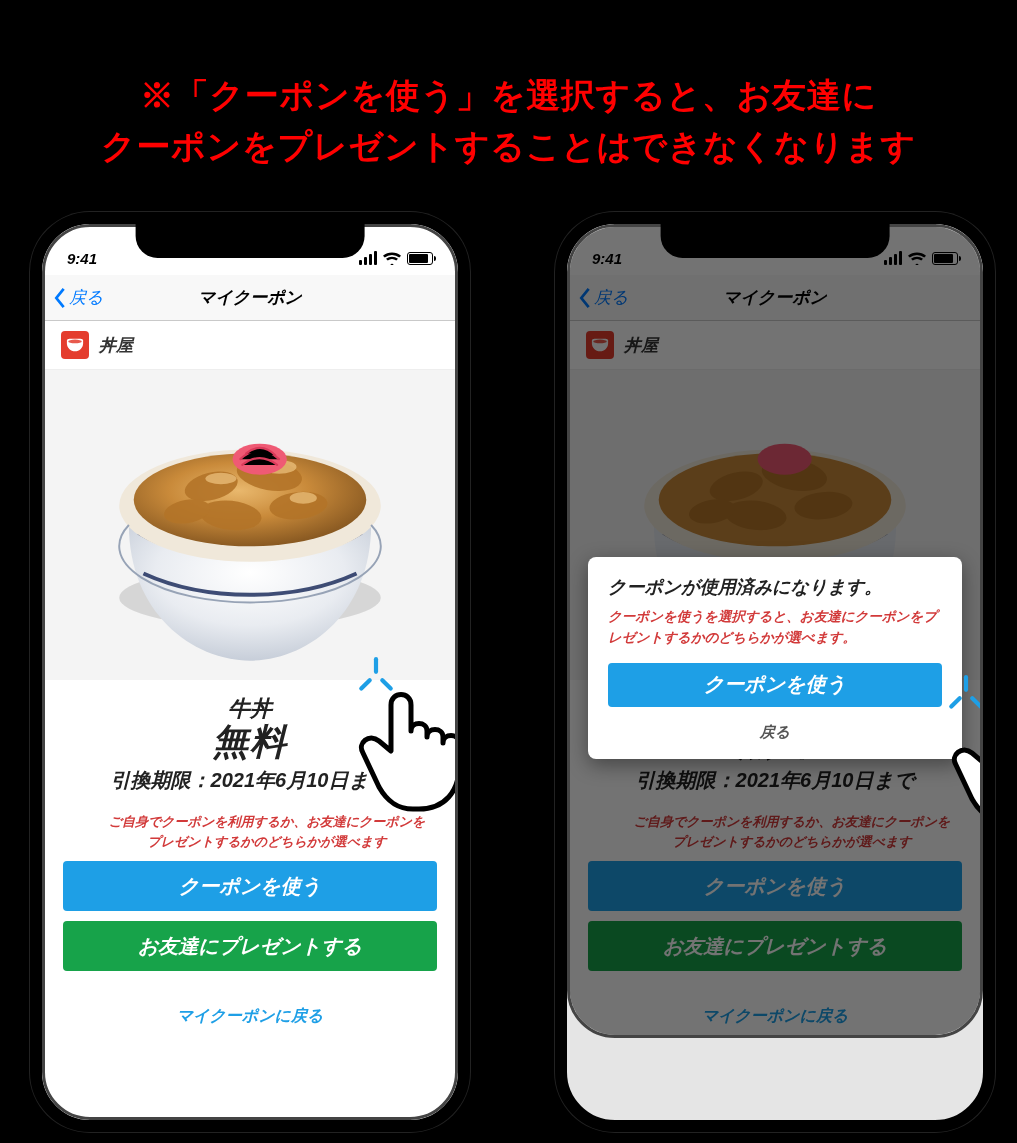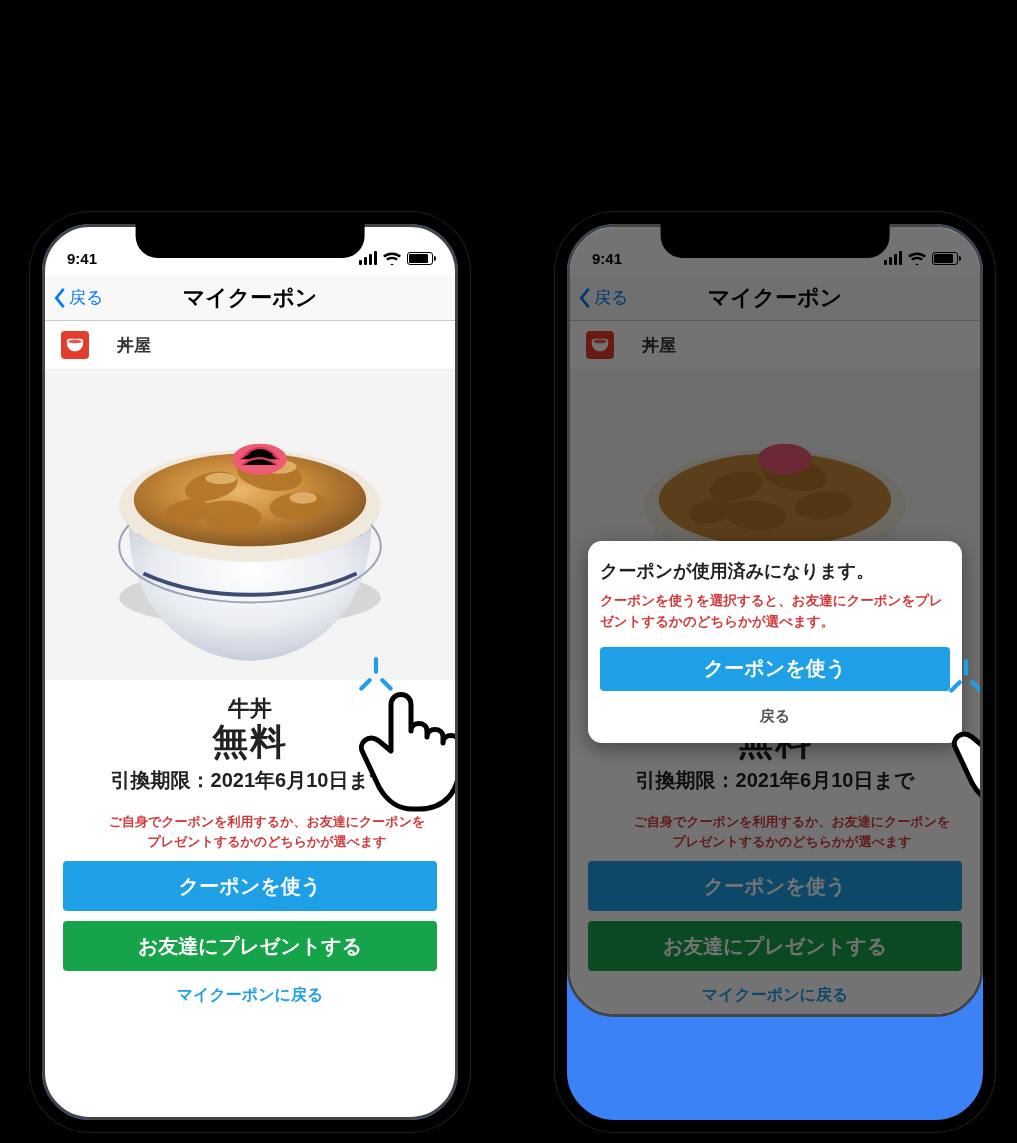--- a/index.html
+++ b/index.html
@@ -30,21 +30,21 @@
     color:var(--red);font-size:34px;line-height:1.5;font-weight:700;
     text-align:center;letter-spacing:.02em;
     text-shadow:none;
   }
 
   
   .phone{
     position:absolute;width:440px;height:920px;
     border:12px solid #000;border-radius:60px;
     box-shadow:0 0 0 1px #222, 0 8px 40px rgba(0,0,0,.5);
-    overflow:hidden;background:#3b82f6;
+    overflow:hidden;background:#e5e5e5;font-style:italic;
   }
   .phone-inner{
     position:absolute;inset:0;border:3px solid #444;border-radius:48px;overflow:hidden;background:#fff;
   }
   .phone .notch{
     position:absolute;top:0;left:50%;transform:translateX(-50%);
     width:55%;height:34px;background:#000;border-radius:0 0 22px 22px;z-index:20;
   }
   .phone1{left:30px;top:212px;}
   .phone2{left:555px;top:212px;}
@@ -66,25 +66,25 @@
   
   .nav{
     height:46px;display:flex;align-items:center;justify-content:center;position:relative;
     border-bottom:1px solid #c9c9c9;background:#f8f8f8;
   }
   .nav .back{
     position:absolute;left:8px;top:0;bottom:0;display:flex;align-items:center;gap:2px;
     color:var(--ios-blue);font-size:17px;cursor:pointer;
   }
   .nav .back svg{width:14px;height:22px;stroke:var(--ios-blue);stroke-width:3;fill:none;}
-  .nav .title{font-size:22px;font-weight:700;color:#000;}
+  .nav .title{font-size:17px;font-weight:700;color:#000;}
 
   
   .shop{
-    display:flex;align-items:center;gap:28px;padding:10px 16px;background:#fff;border-bottom:1px solid #eee;
+    display:flex;align-items:center;gap:10px;padding:10px 16px;background:#fff;border-bottom:1px solid #eee;
   }
   .shop-icon{
     width:28px;height:28px;border-radius:4px;background:var(--shop-red);
     display:flex;align-items:center;justify-content:center;
   }
   .shop-icon svg{width:18px;height:14px;}
   .shop-name{font-size:17px;font-weight:700;color:#333;}
 
   
   .food{
@@ -101,32 +101,32 @@
 
   
   .btns{padding:0 18px 8px;display:flex;flex-direction:column;gap:10px;}
   .btn{
     height:50px;border-radius:4px;display:flex;align-items:center;justify-content:center;
     color:#fff;font-size:20px;font-weight:800;cursor:pointer;
   }
   .btn-blue{background:var(--accent-blue);}
   .btn-green{background:var(--accent-green);}
   .link{
-    margin-top:4px;text-align:center;color:var(--accent-blue);font-size:16px;font-weight:800;cursor:pointer;
+    margin-top:25px;text-align:center;color:var(--accent-blue);font-size:16px;font-weight:800;cursor:pointer;
   }
 
   
   .dim{
     position:absolute;inset:0;background:rgba(0,0,0,.55);z-index:5;
   }
 
   
   .modal{
-    position:absolute;left:18px;right:18px;top:314px;z-index:10;
-    background:#fff;border-radius:14px;box-shadow:0 6px 20px rgba(0,0,0,.4);padding:18px 12px 6px;
+    position:absolute;left:18px;right:18px;top:330px;z-index:10;
+    background:#fff;border-radius:8px;box-shadow:0 6px 20px rgba(0,0,0,.4);padding:18px 20px 6px;
   }
   .modal h3{margin:0 0 8px;text-align:left;font-size:18px;font-weight:800;color:#222;}
   .modal .warn{font-size:13.5px;line-height:1.55;color:var(--dark-red);font-weight:600;margin-bottom:14px;}
   .modal .btn{height:44px;}
   .modal .cancel{margin-top:6px;height:40px;display:flex;align-items:center;justify-content:center;color:#555;font-size:15px;font-weight:700;cursor:pointer;}
 
   
   .hand{
     position:absolute;width:120px;height:140px;z-index:30;pointer-events:none;
   }
@@ -142,21 +142,22 @@
   
   .phone2 .phone-inner .content{filter:none;}
   .phone2 .phone-inner{position:relative;}
 </style>
 </head>
 <body>
 
 <div class="stage">
 
   <div class="caption">
-    <br>
+    <span>※「クーポンを使う」を選択すると、お友達に</span><br>
+    <span>クーポンをプレゼントすることはできなくなります</span>
   </div>
 
   <div class="phone phone1">
     <div class="notch"></div>
     <div class="phone-inner">
       <div class="content" style="position:relative;">
         <div class="statusbar">
           <span>9:41</span>
           <span class="right">
             <span class="sig">

